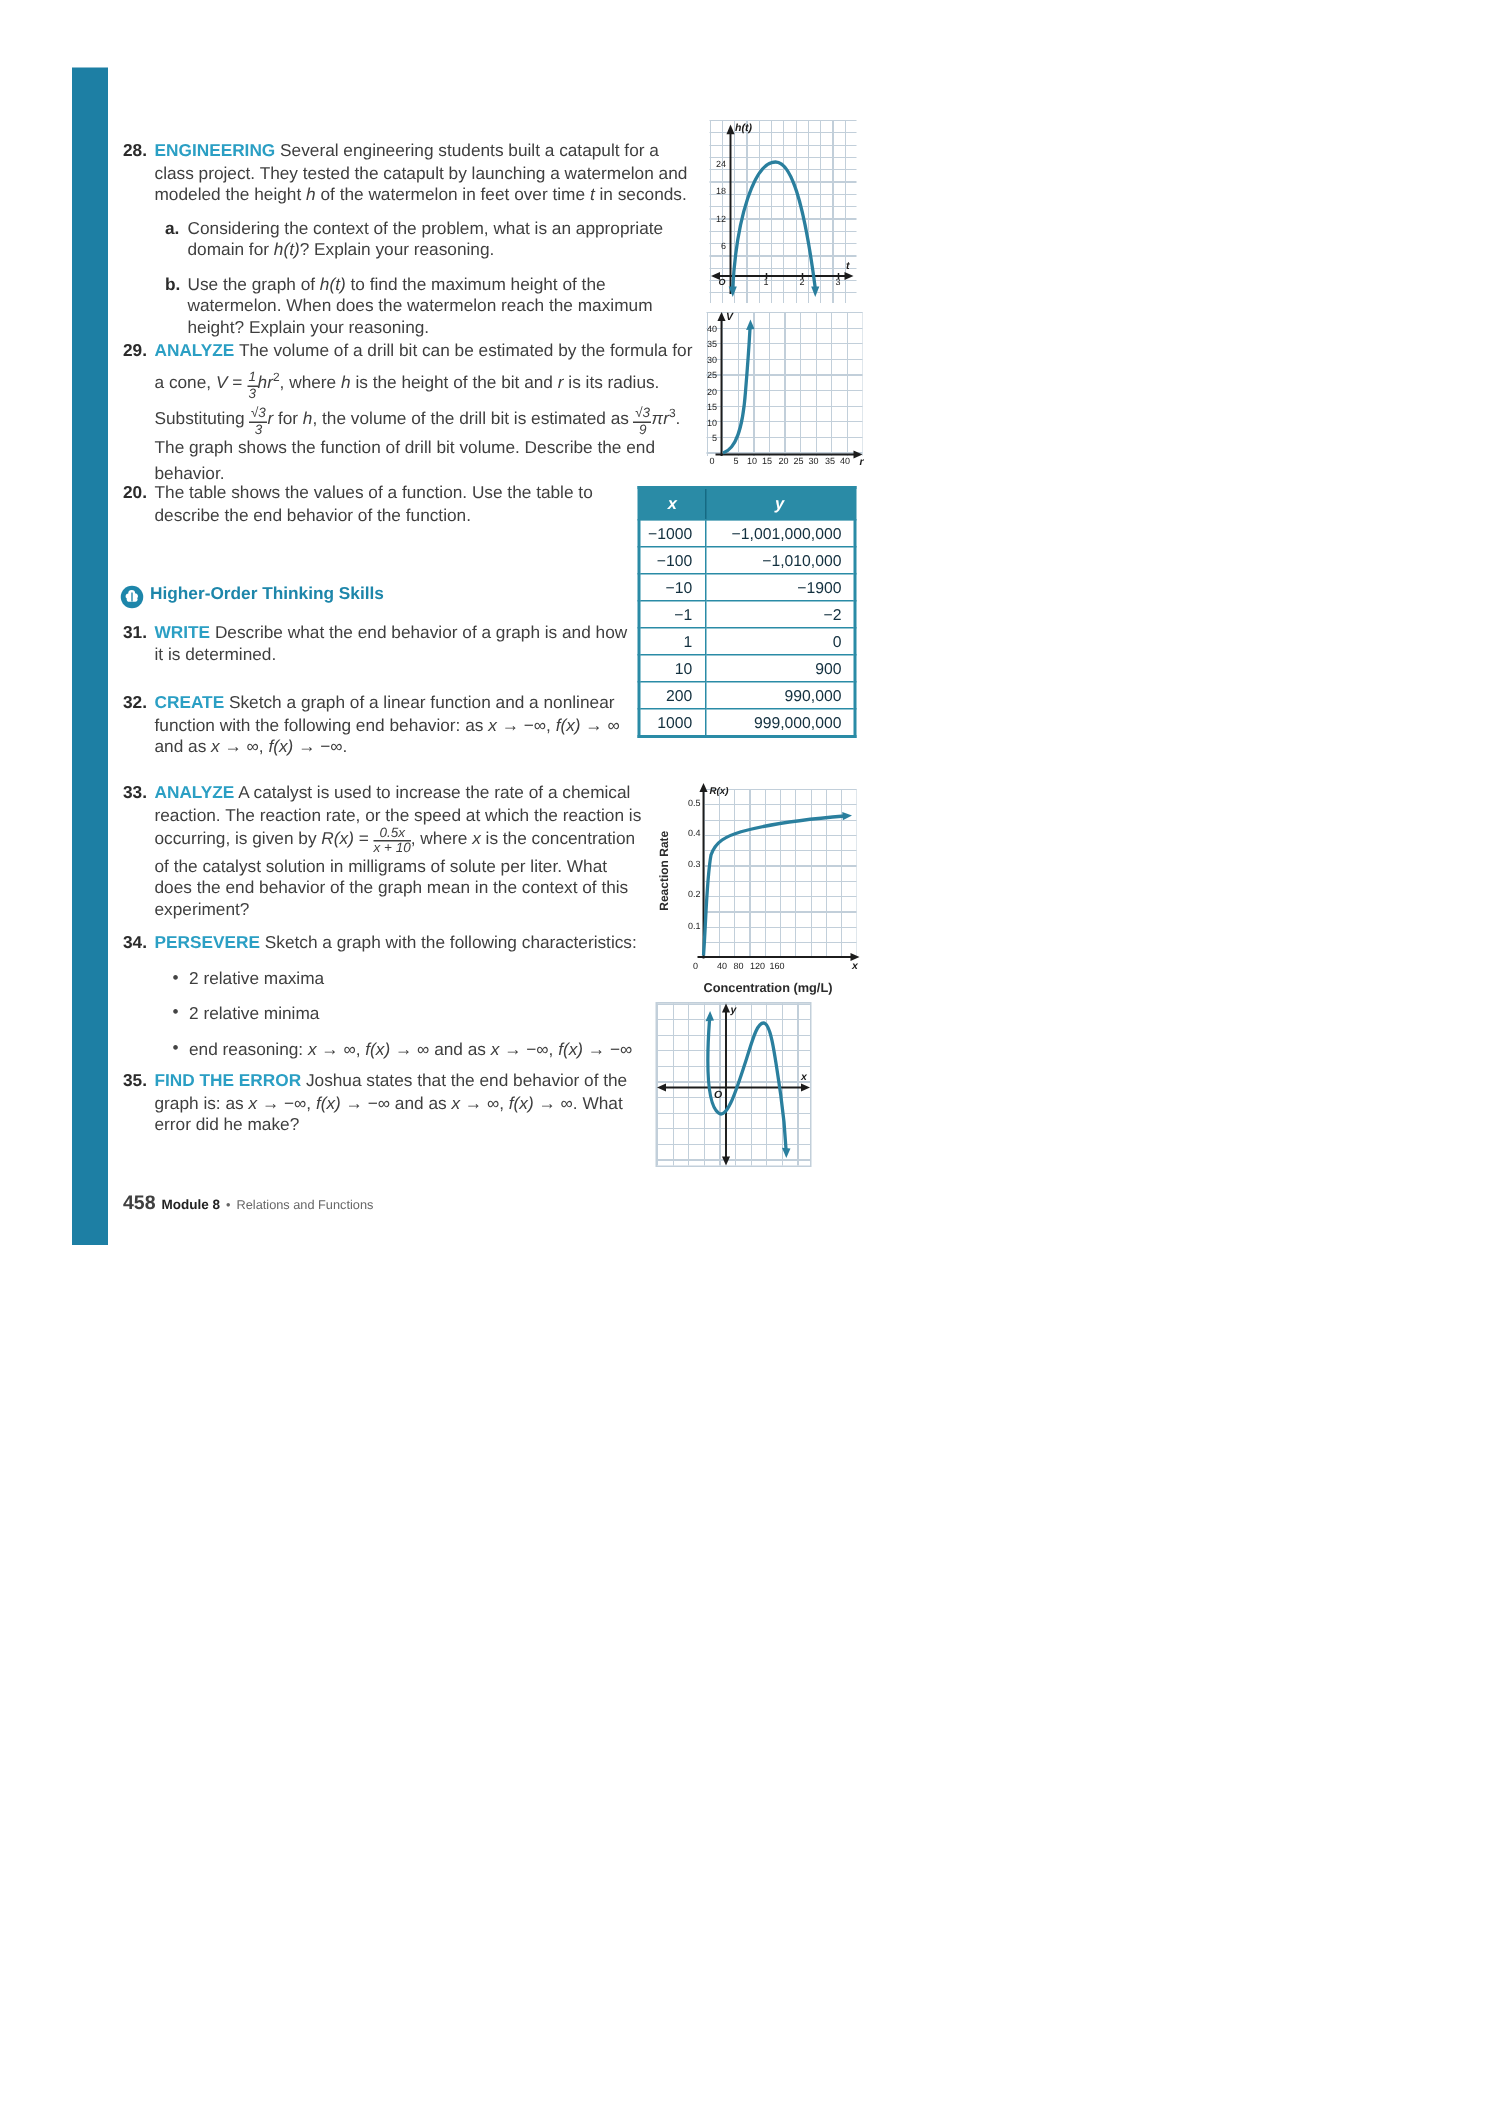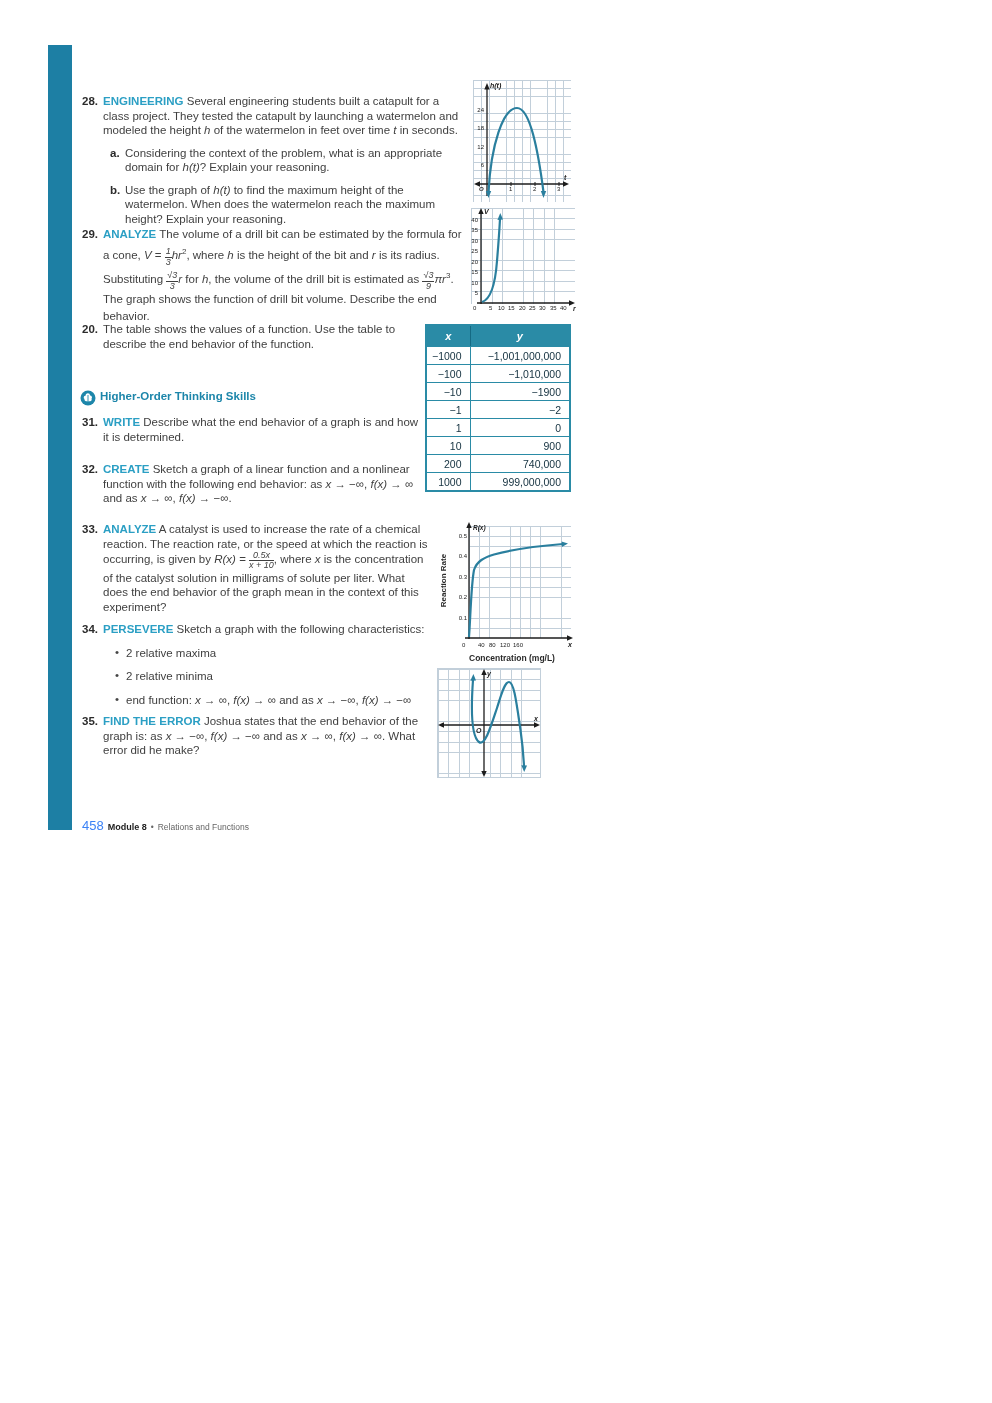--- a/index.html
+++ b/index.html
@@ -51,21 +51,21 @@
       repeating-linear-gradient(to bottom, #c2cfda 0px, #c2cfda 0.8px, transparent 0.8px, transparent 10.4px); }
   .gsvg { position:absolute; left:0; top:0; }
   .tick { position:absolute; font-size:6px; color:#1c1c1c; }
   .tick.r { text-align:right; }
   .axlab { position:absolute; font-size:7px; font-weight:bold; font-style:italic; color:#1c1c1c; }
   .ytitle { position:absolute; font-size:8px; font-weight:bold; color:#2b2b2b;
             transform:rotate(-90deg); transform-origin:center; text-align:center; }
   .xtitle { position:absolute; font-size:8.5px; font-weight:bold; color:#2b2b2b; text-align:center; }
 
   .footer { position:absolute; left:82px; top:794px; display:flex; align-items:baseline; gap:4px; }
-  .fnum { font-size:13px; font-weight:normal; color:#3b82f6;margin-top:24px; }
+  .fnum { font-size:13px; font-weight:bold; color:#404040; }
   .fmod { font-size:9px; font-weight:bold; color:#222; }
   .fsec { font-size:8.5px; color:#666; }
 </style>
 </head>
 <body>
 
 <div class="tealbar"></div>
 
 <div class="prob" style="left:82px; top:94px; width:378px;">
   <span class="pnum">28.</span>
@@ -183,21 +183,21 @@
     <tr>
         <td>1</td>
         <td>0</td>
       </tr>
     <tr>
         <td>10</td>
         <td>900</td>
       </tr>
     <tr>
         <td>200</td>
-        <td>740,000</td>
+        <td>990,000</td>
       </tr>
     <tr>
         <td>1000</td>
         <td>999,000,000</td>
       </tr>
   </tbody>
 </table>
 
 <div class="hots">
   <svg width="16" height="16">
@@ -266,21 +266,21 @@
     <div class="bullet-row">
       <span class="bdot">•</span>
       <span>2 relative maxima</span>
     </div>
     <div class="bullet-row">
       <span class="bdot">•</span>
       <span>2 relative minima</span>
     </div>
     <div class="bullet-row">
       <span class="bdot">•</span>
-      <span>end function: </span><span class="mi">x</span><span> → ∞, </span><span class="mi">f(x)</span><span> → ∞ and as </span><span class="mi">x</span><span> → −∞, </span><span class="mi">f(x)</span><span> → −∞</span>
+      <span>end reasoning: </span><span class="mi">x</span><span> → ∞, </span><span class="mi">f(x)</span><span> → ∞ and as </span><span class="mi">x</span><span> → −∞, </span><span class="mi">f(x)</span><span> → −∞</span>
     </div>
   </div>
 </div>
 
 <div class="prob" style="left:82px; top:714px; width:348px;">
   <span class="pnum">35.</span>
   <div class="ptext">
     <span class="kw">FIND THE ERROR</span>
     <span>Joshua states that the end behavior of the graph is: as </span><span class="mi">x</span><span> → −∞, </span><span class="mi">f(x)</span><span> → −∞ and as </span><span class="mi">x</span><span> → ∞, </span><span class="mi">f(x)</span><span> → ∞. What error did he make?</span>
   </div>

